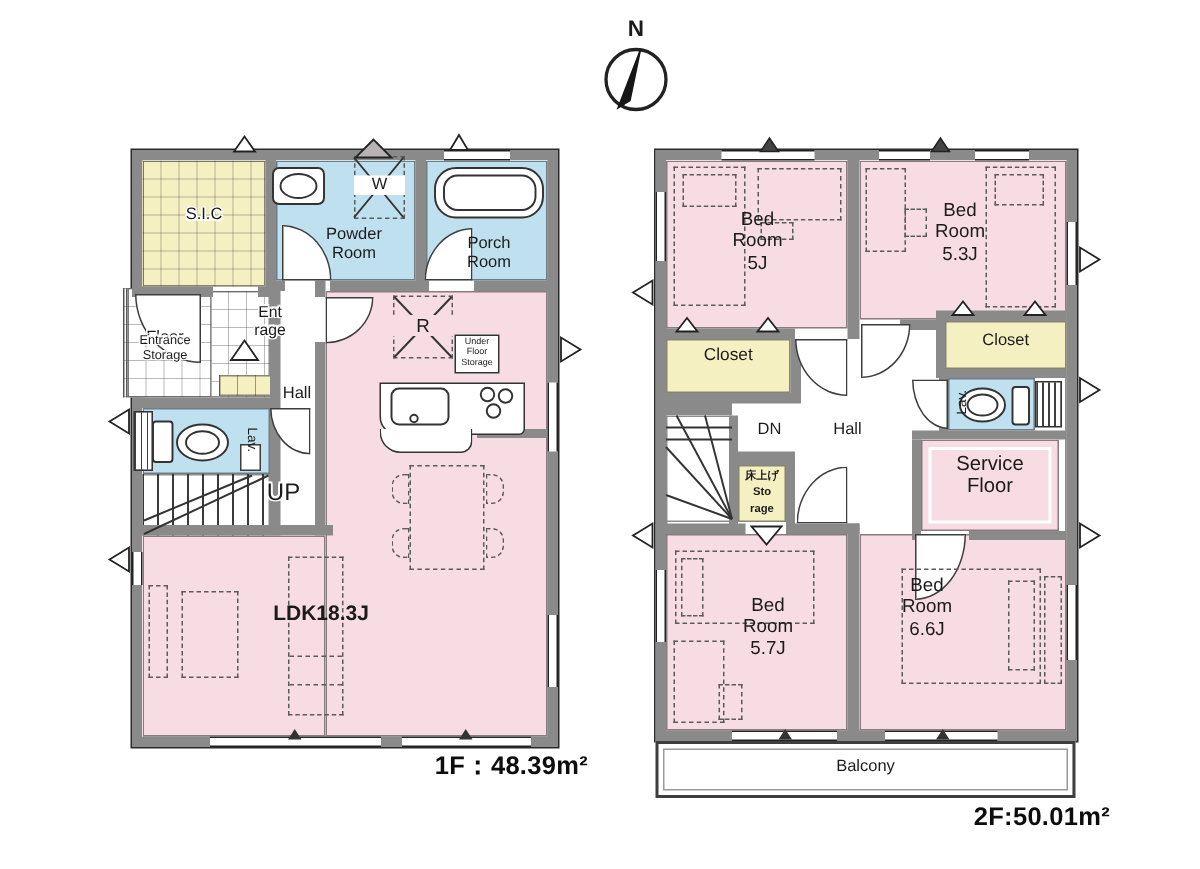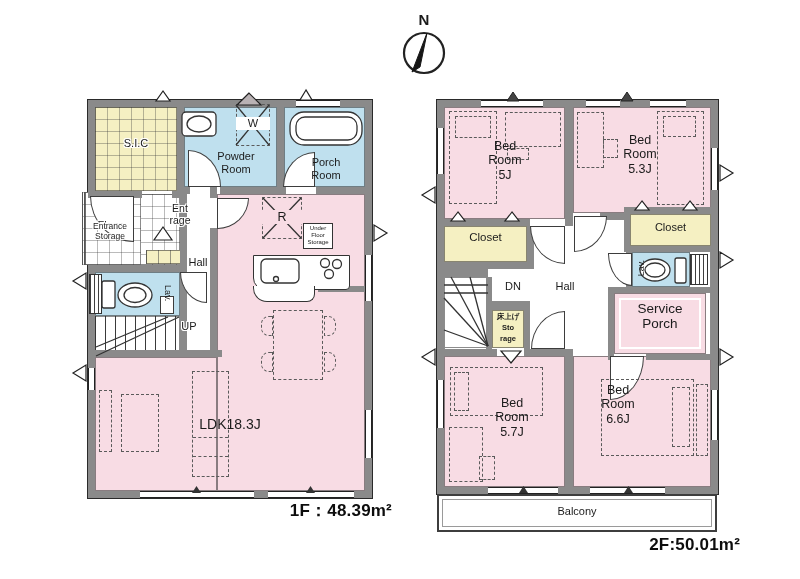--- a/index.html
+++ b/index.html
@@ -157,27 +157,27 @@
 Room</div>
     <div class="lbl" style="left:294px;top:156px;width:64px;font-size:11px;">Porch
 Room</div>
     <div class="lbl halo" style="left:84px;top:219px;width:52px;font-size:11px;">Floor</div>
     <div class="lbl halo" style="left:158px;top:203px;width:44px;font-size:10.5px;">Ent
 rage</div>
     <div class="lbl halo" style="left:78px;top:222px;width:64px;font-size:8.5px;">Entrance
 Storage</div>
     <div class="lbl halo" style="left:178px;top:256px;width:40px;font-size:11px;">Hall</div>
     <div class="lbl rot" style="left:148px;top:288px;width:40px;font-size:9px;">Lav.</div>
-    <div class="lbl halo" style="left:174px;top:320px;width:30px;font-size:11px;">UP</div>
+    <div class="lbl halo" style="left:174px;top:320px;width:30px;font-size:16px;">UP</div>
     <div class="lbl" style="left:236px;top:117px;width:34px;font-size:11px;background:#fff;">W</div>
     <div class="lbl" style="left:262px;top:210px;width:40px;font-size:12.5px;background:var(--pink,#f8dce4);">R</div>
     <div class="lbl" style="left:303px;top:225px;width:30px;font-size:6px;line-height:1.2;">Under
 Floor
 Storage</div>
-    <div class="lbl" style="left:188px;top:401px;width:84px;font-size:14px;font-weight:400;margin-top:16px;">LDK18.3J</div>
+    <div class="lbl" style="left:172px;top:401px;width:84px;font-size:14px;font-weight:700;">LDK18.3J</div>
     <div class="area" style="left:250px;top:499px;width:142px;">1F：48.39m²</div>
   </div>
 
   <div class="abs" style="left:0;top:0;width:0;height:0;">
     <div class="outer" style="left:437px;top:100px;width:281px;height:394px;"></div>
     <div class="rm" style="left:444px;top:107px;width:267px;height:380px;background:#fff;"></div>
     <div class="rm pink" style="left:444px;top:107px;width:121px;height:112px;"></div>
     <div class="rm pink" style="left:573px;top:107px;width:138px;height:106px;"></div>
     <div class="rm pink" style="left:444px;top:356px;width:121px;height:131px;"></div>
     <div class="rm pink" style="left:573px;top:356px;width:138px;height:131px;"></div>
@@ -308,21 +308,21 @@
 5.3J</div>
     <div class="lbl" style="left:446px;top:231px;width:79px;font-size:11.5px;">Closet</div>
     <div class="lbl" style="left:632px;top:221px;width:77px;font-size:11px;">Closet</div>
     <div class="lbl rotccw" style="left:621px;top:263px;width:40px;font-size:9px;">Lav.</div>
     <div class="lbl halo" style="left:499px;top:280px;width:28px;font-size:11px;">DN</div>
     <div class="lbl halo" style="left:547px;top:280px;width:36px;font-size:11px;">Hall</div>
     <div class="lbl" style="left:492px;top:312px;width:32px;font-size:7.5px;line-height:1.45;font-weight:600;">床上げ
 Sto
 rage</div>
     <div class="lbl" style="left:616px;top:301px;width:88px;font-size:13.5px;">Service
-Porch</div>
+Floor</div>
     <div class="lbl" style="left:462px;top:396px;width:100px;font-size:12.5px;">Bed
 Room
 5.7J</div>
     <div class="lbl" style="left:568px;top:383px;width:100px;font-size:12.5px;">Bed
 Room
 6.6J</div>
     <div class="area" style="left:600px;top:535px;width:140px;">2F:50.01m²</div>
   </div>
 
 </div>

